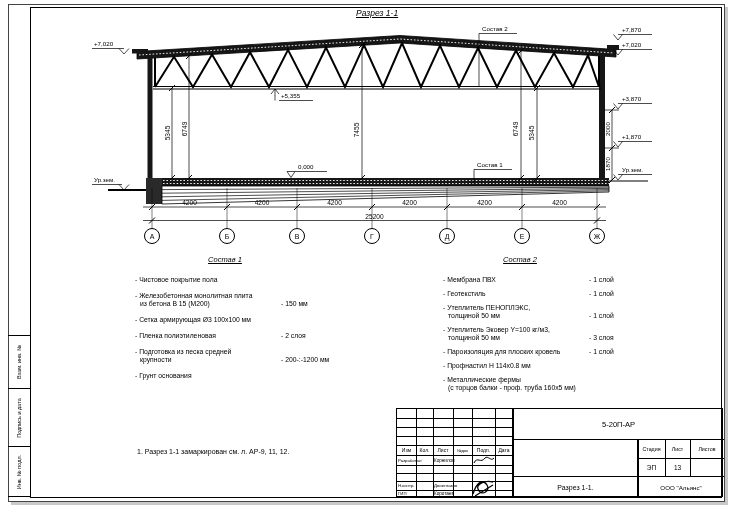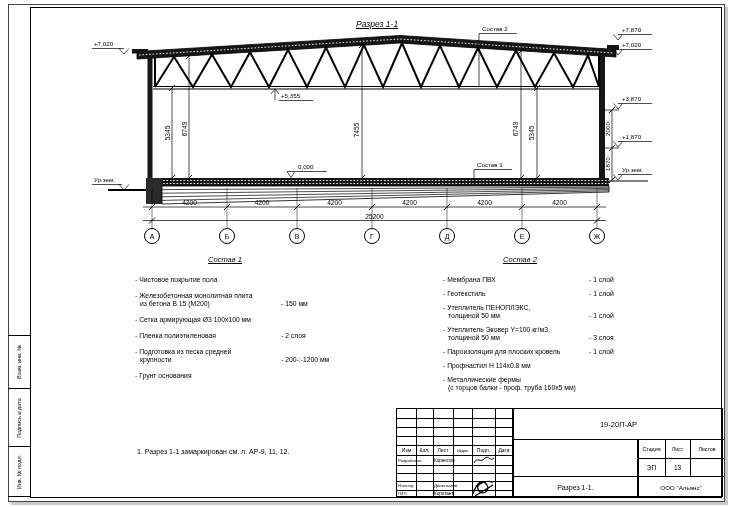--- a/index.html
+++ b/index.html
@@ -43,21 +43,21 @@
   <div class="strip-cell" style="top:335px;height:53px;">
     <div class="strip-label">Взам. инв. №</div>
   </div>
   <div class="strip-cell" style="top:388px;height:58px;">
     <div class="strip-label">Подпись  и  дата</div>
   </div>
   <div class="strip-cell" style="top:446px;height:51px;border-bottom:1px solid #000;">
     <div class="strip-label">Инв. № подл.</div>
   </div>
 
-  <div class="h-title" style="left:356px;top:19px;">Разрез 1-1</div>
+  <div class="h-title" style="left:356px;top:8px;">Разрез 1-1</div>
 
   <svg width="731" height="507" viewBox="0 0 731 507" style="position:absolute;left:0;top:0;">
 
     <g>
       <polygon points="137,51.5 400,35.5 616,49.5 616,57 400,43 137,59" fill="#161616" stroke="#000" stroke-width="0.8"></polygon>
       <polyline class="whitedash" points="139,55 400,39 614,53"></polyline>
       <rect x="132" y="49" width="16" height="4.5" fill="#161616"></rect>
       <rect x="607" y="45" width="12" height="5" fill="#161616"></rect>
     </g>
 
@@ -328,21 +328,21 @@
     <div class="tbc" style="left:37px;top:80.5px;width:38px;height:8px;justify-content:flex-start;font-size:4.6px;">Коротаев</div>
 
     <svg style="position:absolute;left:76px;top:46px;" width="22" height="10">
       <path d="M1,8 C4,1 8,9 12,3 C15,0 18,7 21,3" stroke="#000" stroke-width="1" fill="none"></path>
     </svg>
     <svg style="position:absolute;left:74px;top:68px;" width="26" height="21">
       <path d="M2,17 C6,4 12,2 16,8 C20,14 10,20 7,12 C5,7 14,3 22,5" stroke="#000" stroke-width="1.3" fill="none"></path>
       <path d="M4,19 L22,8" stroke="#000" stroke-width="1.2" fill="none"></path>
     </svg>
 
-    <div class="tbc" style="left:116px;top:0;width:211px;height:30px;font-size:7.5px;">19-20П-АР</div>
+    <div class="tbc" style="left:116px;top:0;width:211px;height:30px;font-size:7.5px;">5-20П-АР</div>
     <div class="tbc" style="left:241px;top:31px;width:27px;height:18px;font-size:5.3px;">Стадия</div>
     <div class="tbc" style="left:268px;top:31px;width:25px;height:18px;font-size:5.3px;">Лист</div>
     <div class="tbc" style="left:293px;top:31px;width:34px;height:18px;font-size:5.3px;">Листов</div>
     <div class="tbc" style="left:241px;top:50px;width:27px;height:17px;font-size:6.5px;">ЭП</div>
     <div class="tbc" style="left:268px;top:50px;width:25px;height:17px;font-size:6.5px;">13</div>
     <div class="tbc" style="left:116px;top:67px;width:125px;height:22px;font-size:7px;">Разрез 1-1.</div>
     <div class="tbc" style="left:241px;top:67px;width:86px;height:22px;font-size:6.2px;">ООО "Альянс"</div>
   </div>
 
 </div>

